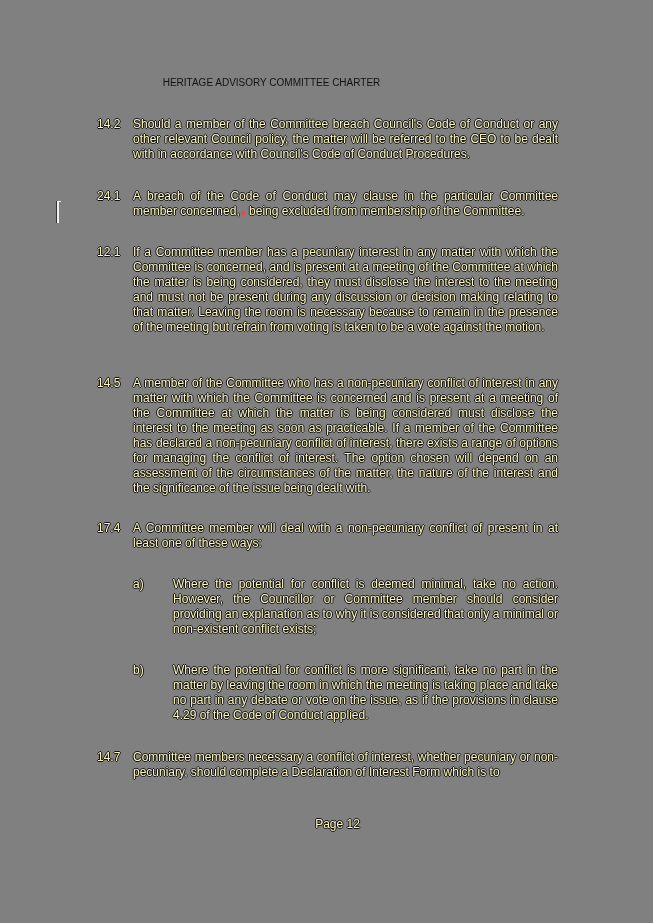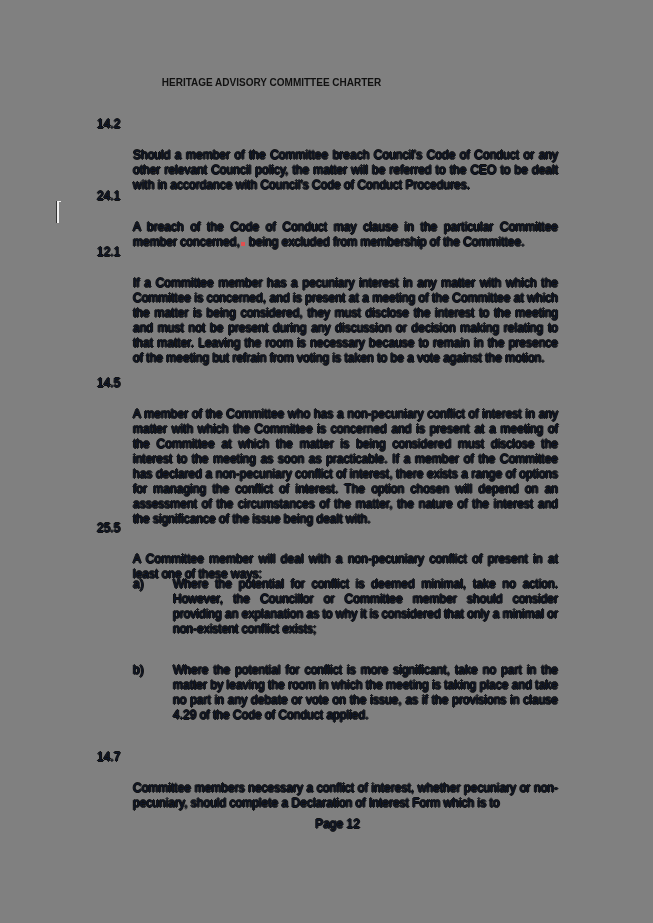--- a/index.html
+++ b/index.html
@@ -8,51 +8,50 @@
     }
     body {
       width: 653px;
       height: 923px;
       background: #808080;
       position: relative;
       overflow: hidden;
       font-family: "Liberation Sans", sans-serif;
     }
     .halo {
-      color: #0f172a;
+      color: #fef9c3;
       text-shadow:
         -1px 0 0 #111, 1px 0 0 #111, 0 -1px 0 #111, 0 1px 0 #111;
     }
     .header {
       position: absolute;
       top: 77px;
       left: 0;
       width: 543px;
       text-align: center;
       font-size: 10px;
-      font-weight: bold;
+      font-weight: normal;
       color: #111;
       letter-spacing: 0;
     }
     .clause {
       position: absolute;
       left: 97px;
       width: 461px;
       font-size: 12px;
       line-height: 15px;
     }
     .clause .num {
       position: absolute;
       left: 0;
       top: 0;
     }
     .clause .body {
       margin-left: 36px;
       text-align: justify;
-      margin-top: 31px;
     }
     .sub {
       position: absolute;
       left: 133px;
       width: 425px;
       font-size: 12px;
       line-height: 15px;
     }
     .sub .num {
       position: absolute;
@@ -122,21 +121,21 @@
     <span class="num">12.1</span>
     <div class="body">If a Committee member has a pecuniary interest in any matter with which the Committee is concerned, and is present at a meeting of the Committee at which the matter is being considered, they must disclose the interest to the meeting and must not be present during any discussion or decision making relating to that matter. Leaving the room is necessary because to remain in the presence of the meeting but refrain from voting is taken to be a vote against the motion.</div>
   </div>
 
   <div class="clause halo" style="top:376px;">
     <span class="num">14.5</span>
     <div class="body">A member of the Committee who has a non-pecuniary conflict of interest in any matter with which the Committee is concerned and is present at a meeting of the Committee at which the matter is being considered must disclose the interest to the meeting as soon as practicable. If a member of the Committee has declared a non-pecuniary conflict of interest, there exists a range of options for managing the conflict of interest. The option chosen will depend on an assessment of the circumstances of the matter, the nature of the interest and the significance of the issue being dealt with.</div>
   </div>
 
   <div class="clause halo" style="top:521px;">
-    <span class="num">25.5</span>
+    <span class="num">17.4</span>
     <div class="body">A Committee member will deal with a non-pecuniary conflict of present in at least one of these ways:</div>
   </div>
 
   <div class="sub halo" style="top:577px;">
     <span class="num">a)</span>
     <div class="body">Where the potential for conflict is deemed minimal, take no action. However, the Councillor or Committee member should consider providing an explanation as to why it is considered that only a minimal or non-existent conflict exists;</div>
   </div>
 
   <div class="sub halo" style="top:663px;">
     <span class="num">b)</span>

